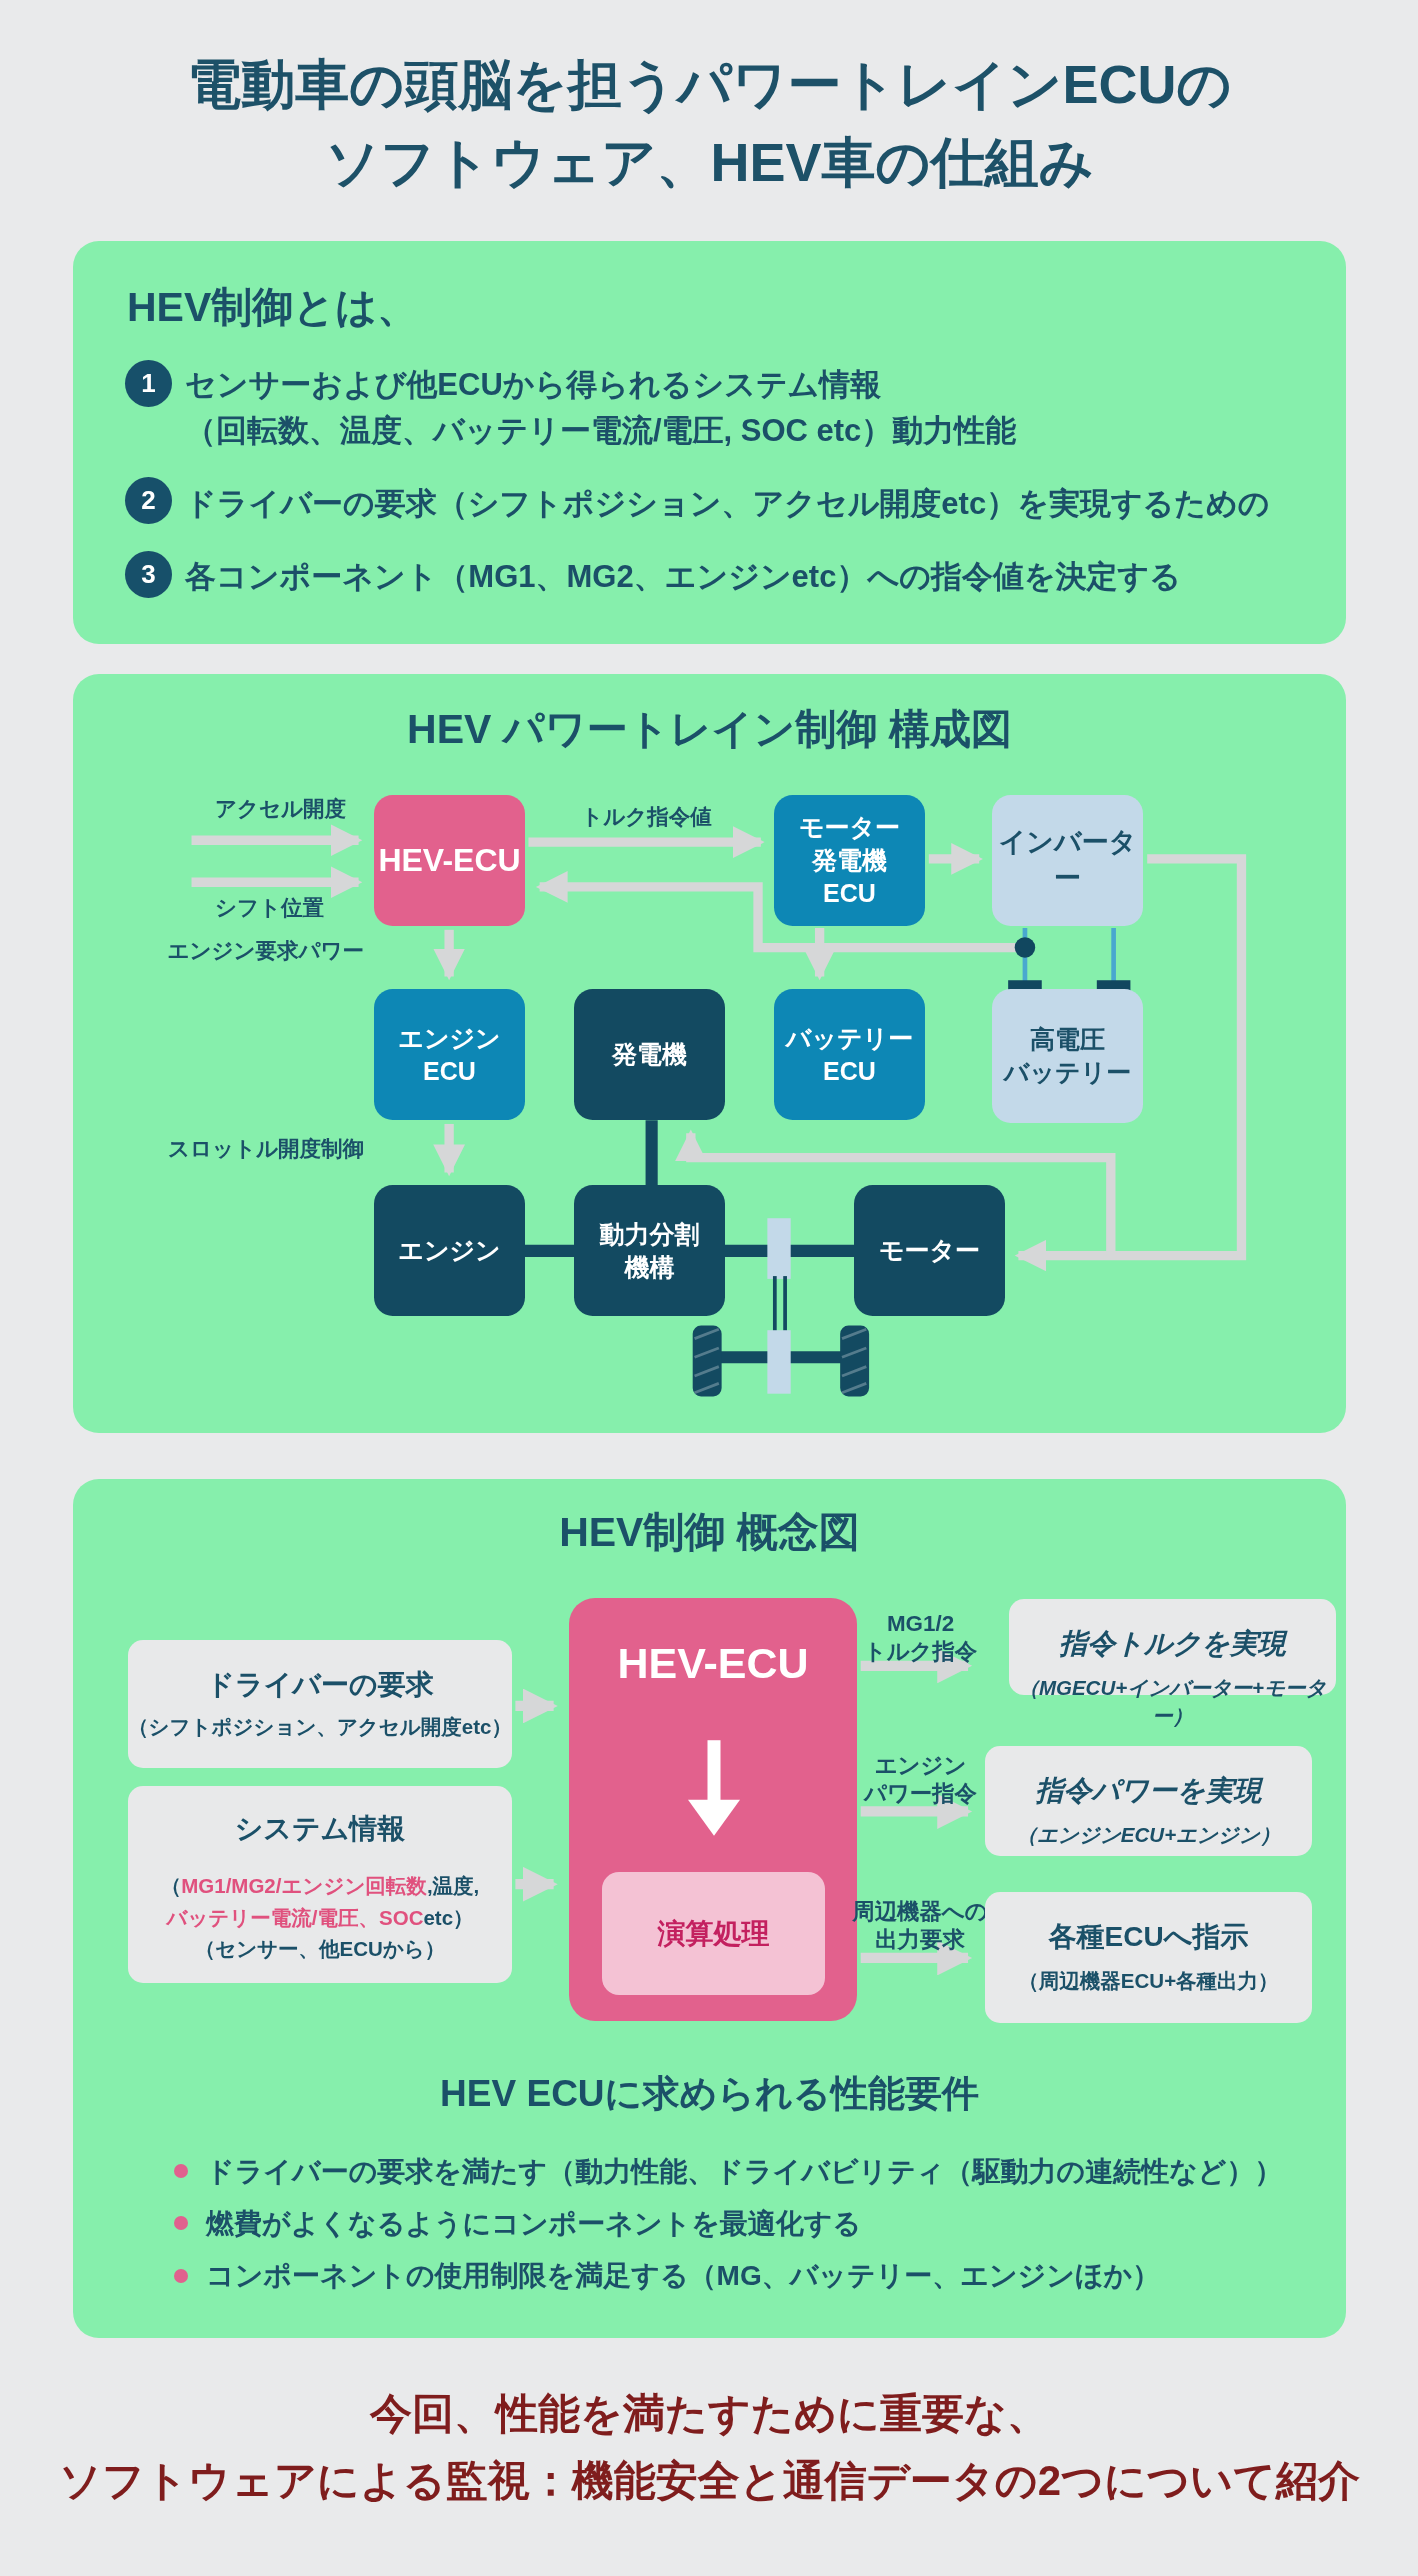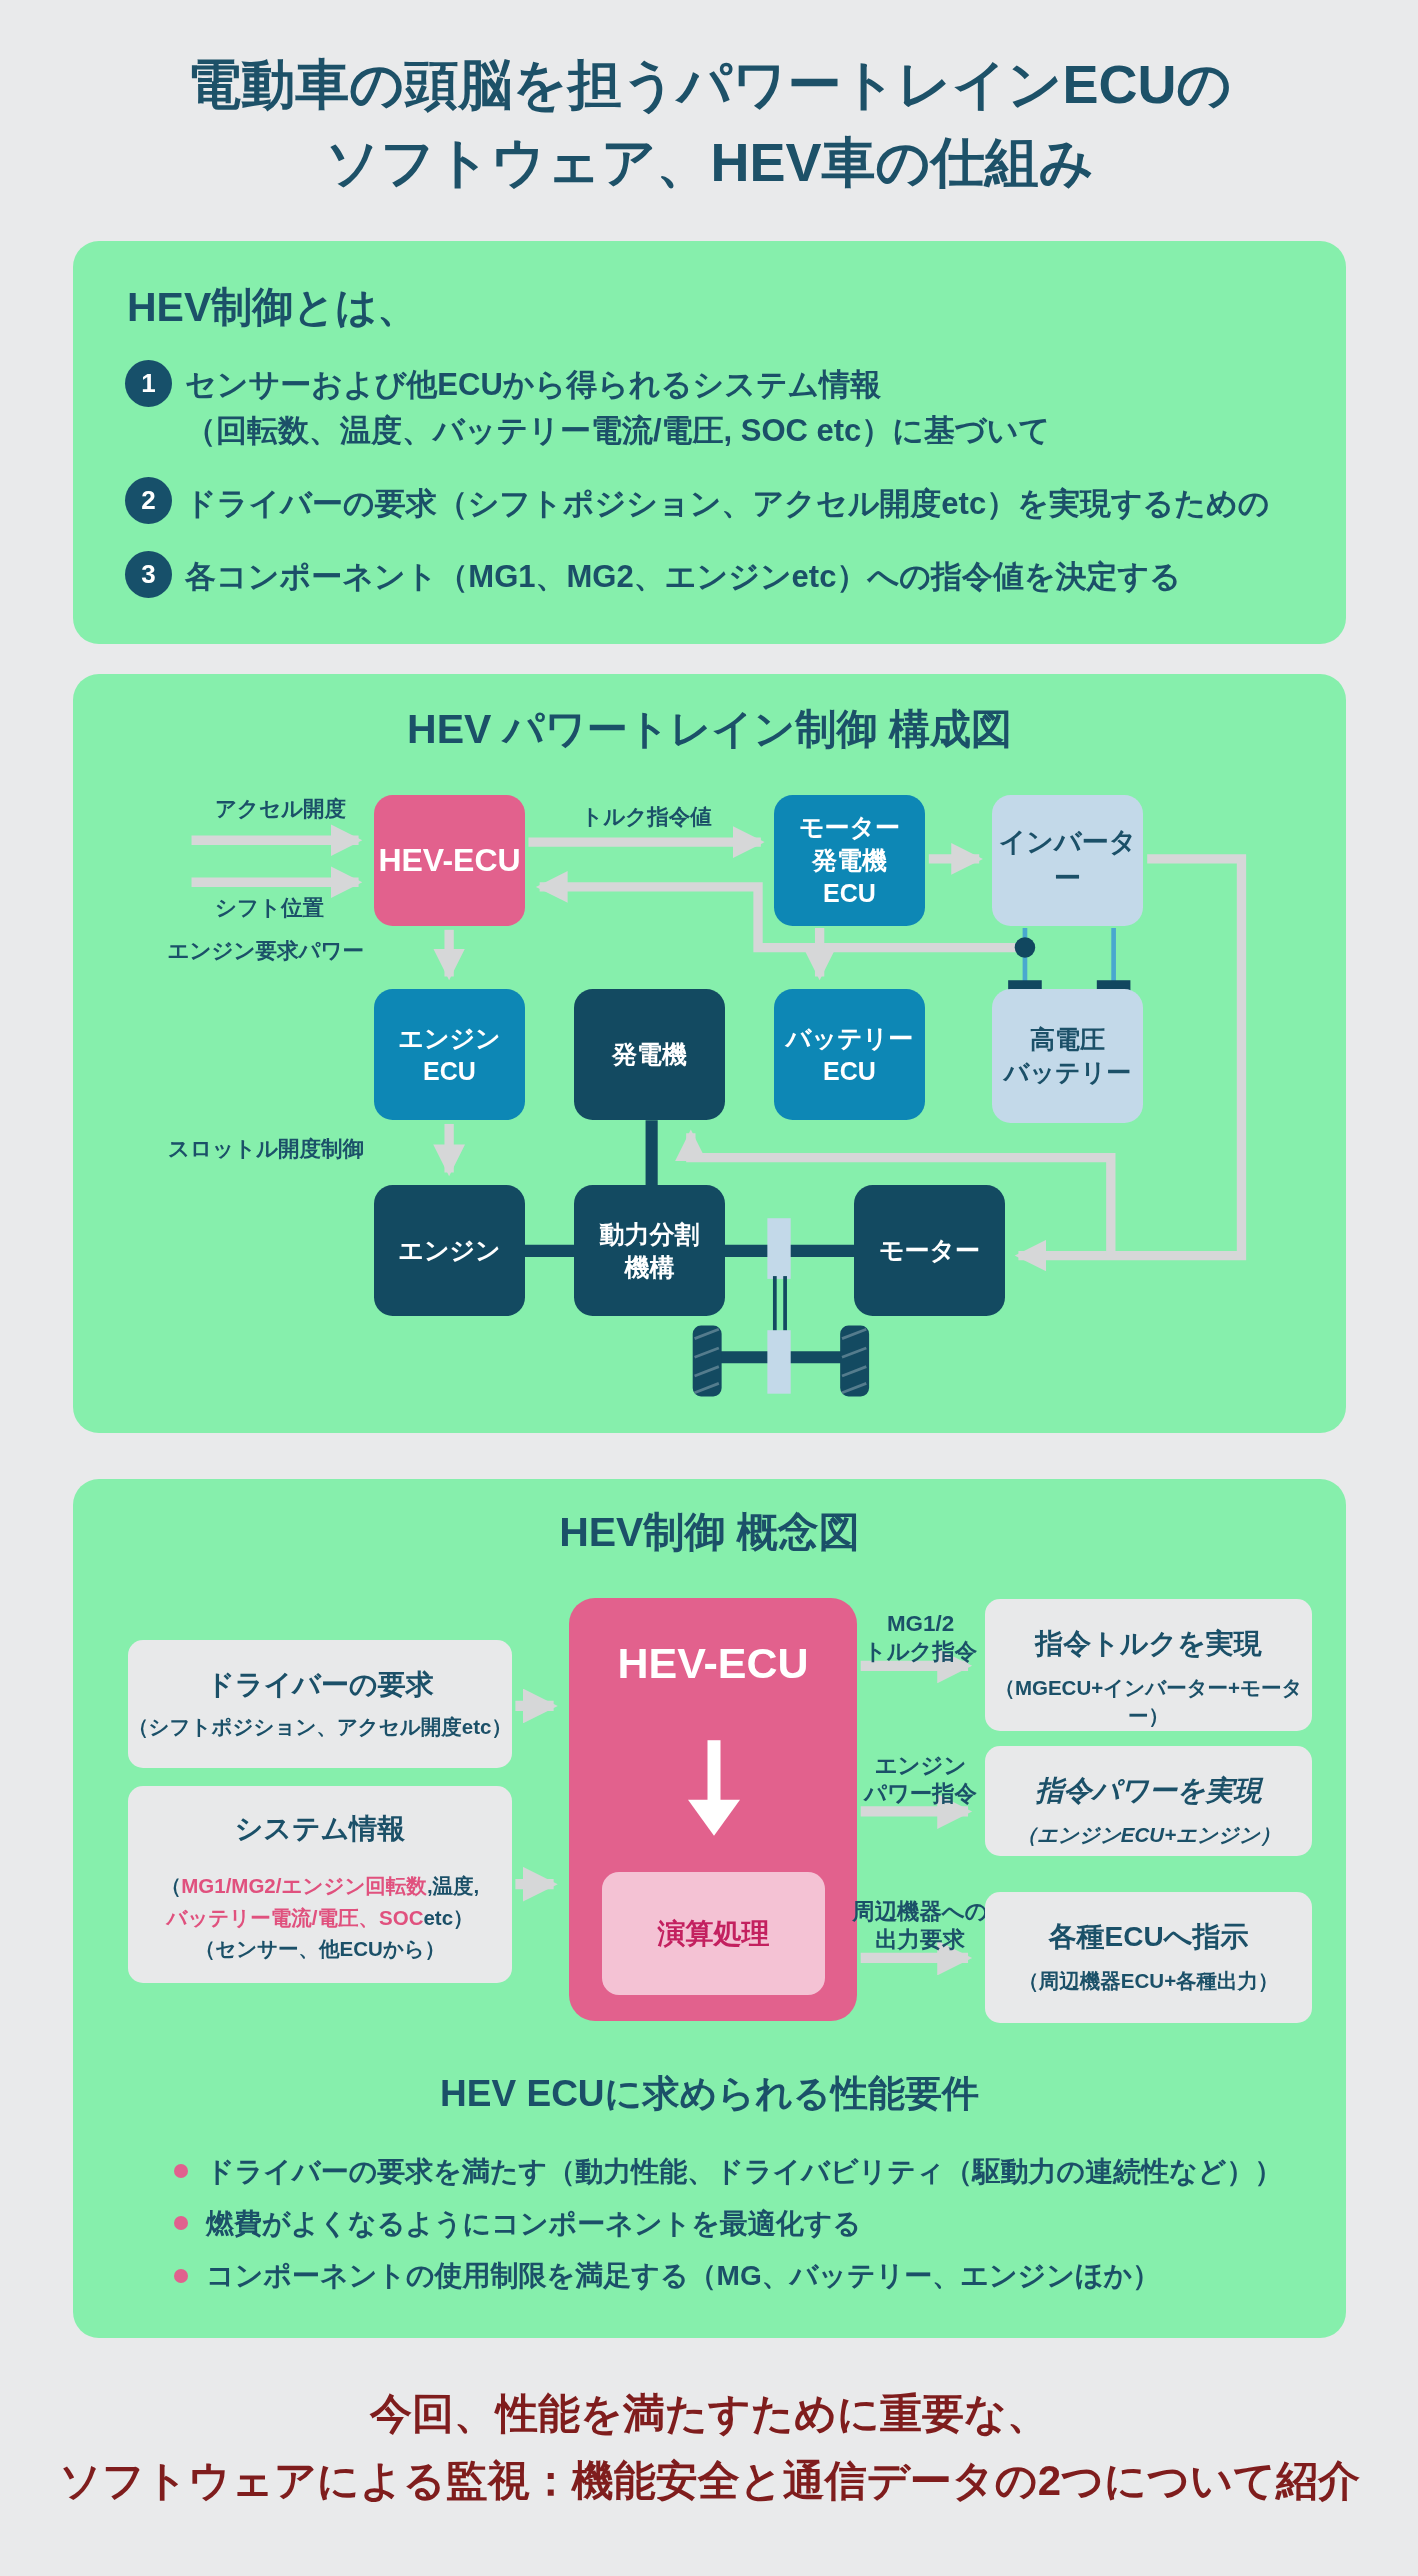--- a/index.html
+++ b/index.html
@@ -47,21 +47,21 @@
     <div>ソフトウェア、HEV車の仕組み</div>
   </div>
 
   <div class="card" style="top:241px;height:403px;">
     <div class="abs intro-head">HEV制御とは、</div>
 
     <div class="abs num-circle" style="left:52px;top:119px;">
       <span>1</span>
     </div>
     <div class="abs intro-line" style="left:112px;top:125px;">センサーおよび他ECUから得られるシステム情報</div>
-    <div class="abs intro-line" style="left:112px;top:171px;">（回転数、温度、バッテリー電流/電圧, SOC etc）に基づいて</div>
+    <div class="abs intro-line" style="left:112px;top:171px;">（回転数、温度、バッテリー電流/電圧, SOC etc）動力性能</div>
 
     <div class="abs num-circle" style="left:52px;top:236px;">
       <span>2</span>
     </div>
     <div class="abs intro-line" style="left:112px;top:244px;">ドライバーの要求（シフトポジション、アクセル開度etc）を実現するための</div>
 
     <div class="abs num-circle" style="left:52px;top:310px;">
       <span>3</span>
     </div>
     <div class="abs intro-line" style="left:112px;top:317px;">各コンポーネント（MG1、MG2、エンジンetc）への指令値を決定する</div>
@@ -182,21 +182,21 @@
       <div class="abs" style="left:33px;top:274px;width:223px;height:123px;background:#f4c2d4;border-radius:17px;display:flex;align-items:center;justify-content:center;font-size:28px;color:#c3205f;">演算処理</div>
     </div>
 
     <div class="out-label pink-t" style="left:787px;top:131px;width:121px;">MG1/2
 トルク指令</div>
     <div class="out-label" style="left:787px;top:273px;width:121px;">エンジン
 パワー指令</div>
     <div class="out-label" style="left:779px;top:419px;width:136px;">周辺機器への
 出力要求</div>
 
-    <div class="gbox" style="left:912px;top:120px;width:327px;height:132px;">
+    <div class="gbox" style="left:936px;top:120px;width:327px;height:96px;font-style:italic;">
       <div class="abs t" style="left:0;top:26px;width:327px;">指令トルクを実現</div>
       <div class="abs s" style="left:0;top:75px;width:327px;">（MGECU+インバーター+モーター）</div>
     </div>
     <div class="gbox" style="left:912px;top:267px;width:327px;height:110px;font-style:italic;">
       <div class="abs t" style="left:0;top:26px;width:327px;">指令パワーを実現</div>
       <div class="abs s" style="left:0;top:75px;width:327px;">（エンジンECU+エンジン）</div>
     </div>
     <div class="gbox" style="left:912px;top:413px;width:327px;height:131px;">
       <div class="abs t" style="left:0;top:26px;width:327px;">各種ECUへ指示</div>
       <div class="abs s" style="left:0;top:75px;width:327px;">（周辺機器ECU+各種出力）</div>

